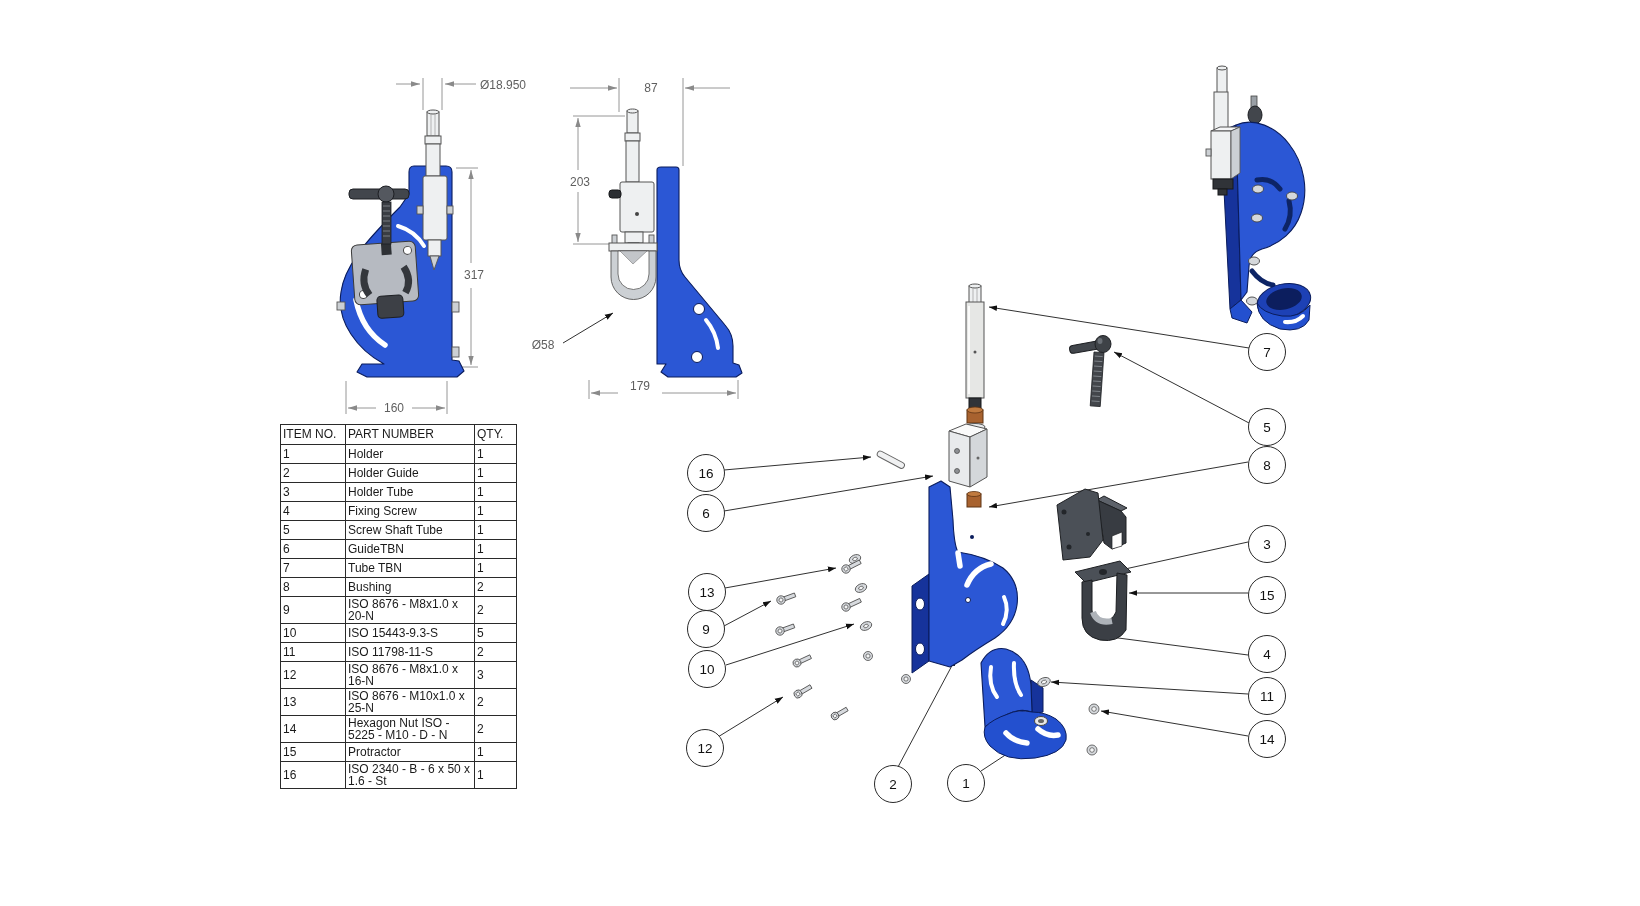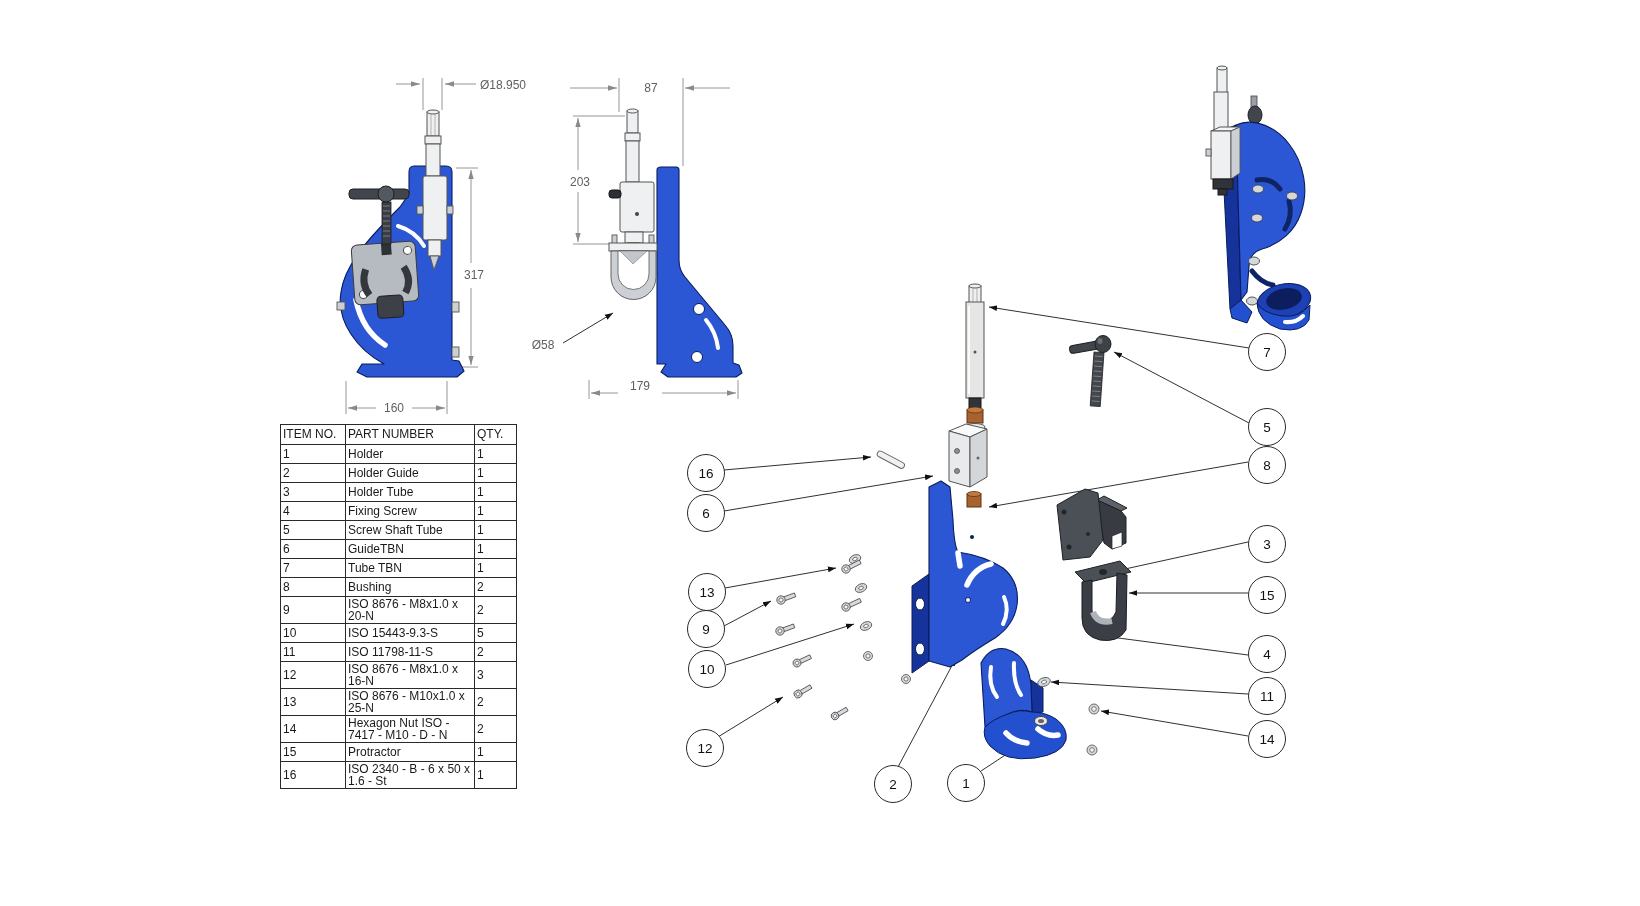--- a/index.html
+++ b/index.html
@@ -522,21 +522,21 @@
           <td>ISO 8676 - M8x1.0 x 16-N</td>
           <td>3</td>
         </tr>
     <tr class="d">
           <td>13</td>
           <td>ISO 8676 - M10x1.0 x 25-N</td>
           <td>2</td>
         </tr>
     <tr class="d">
           <td>14</td>
-          <td>Hexagon Nut ISO - 7417 - M10 - D - N</td>
+          <td>Hexagon Nut ISO - 5225 - M10 - D - N</td>
           <td>2</td>
         </tr>
     <tr class="s">
           <td>15</td>
           <td>Protractor</td>
           <td>1</td>
         </tr>
     <tr class="d">
           <td>16</td>
           <td>ISO 2340 - B - 6 x 50 x 1.6 - St</td>

